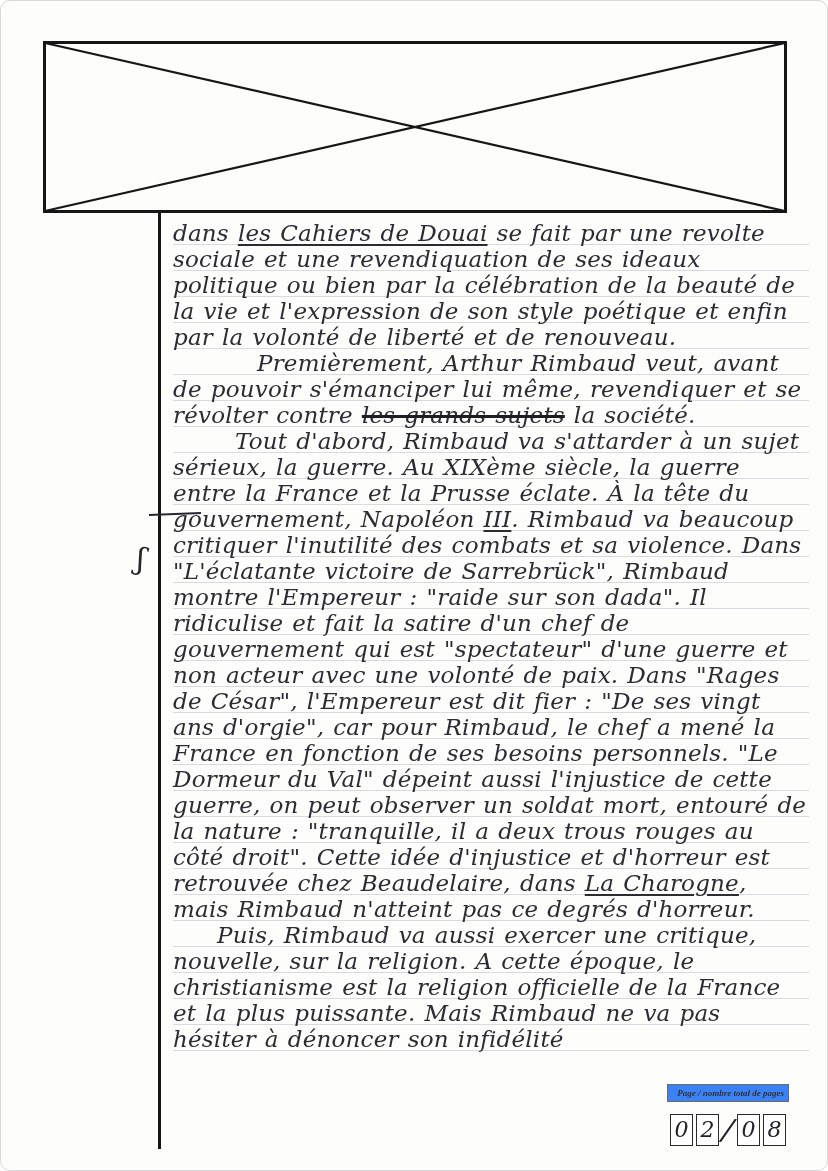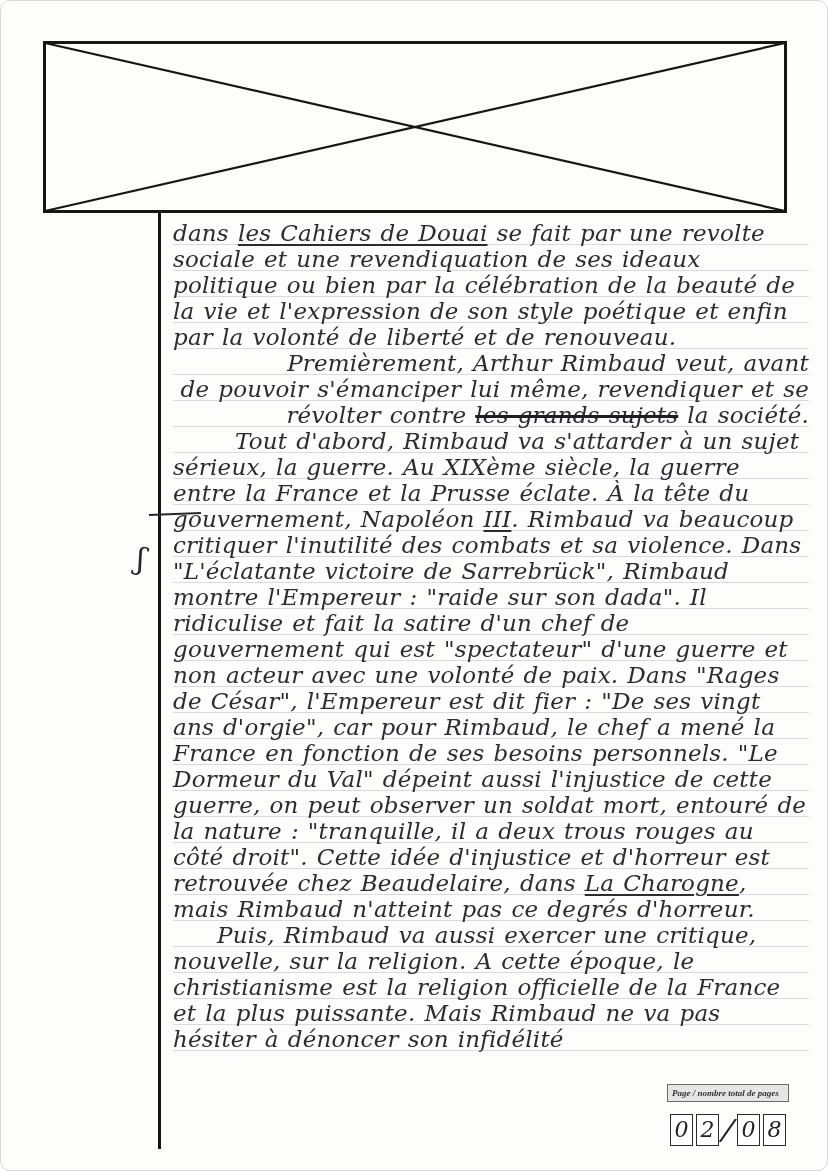--- a/index.html
+++ b/index.html
@@ -51,21 +51,21 @@
       to bottom,
       transparent 0px,
       transparent 24px,
       #d9d9e0 24px,
       #d9d9e0 25px,
       transparent 25px,
       transparent 26px
     );
   }
   .manuscript p { margin: 0; }
-  .p2 { margin-top: 52px; text-indent: 84px; text-align: right; }
+  .p2 { margin-top: 52px; text-indent: 84px; }
   .p3 { text-indent: 62px; font-style: italic; }
   .p4 { text-indent: 44px; }
   .u { text-decoration: underline; text-underline-offset: 3px; }
   .struck {
     text-decoration: line-through;
     text-decoration-thickness: 3px;
     text-decoration-color: #1d1d24;
   }
 
   
@@ -91,27 +91,27 @@
 
   
   .footer-box {
     position: absolute;
     right: 38px;
     bottom: 23px;
     width: 122px;
   }
   .footer-label {
     border: 1px solid #6a6a6a;
-    background: #e5e5e5;
+    background: #3b82f6;
     font-size: 9px;
     font-style: italic;
     font-weight: bold;
     color: #333;
     padding: 3px 4px;
-    text-align: left;
+    text-align: right;
     font-family: "Liberation Serif", serif;
   }
   .footer-digits {
     margin-top: 10px;
     display: flex;
     align-items: center;
     justify-content: center;
     gap: 3px;
   }
   .digit-cell {

